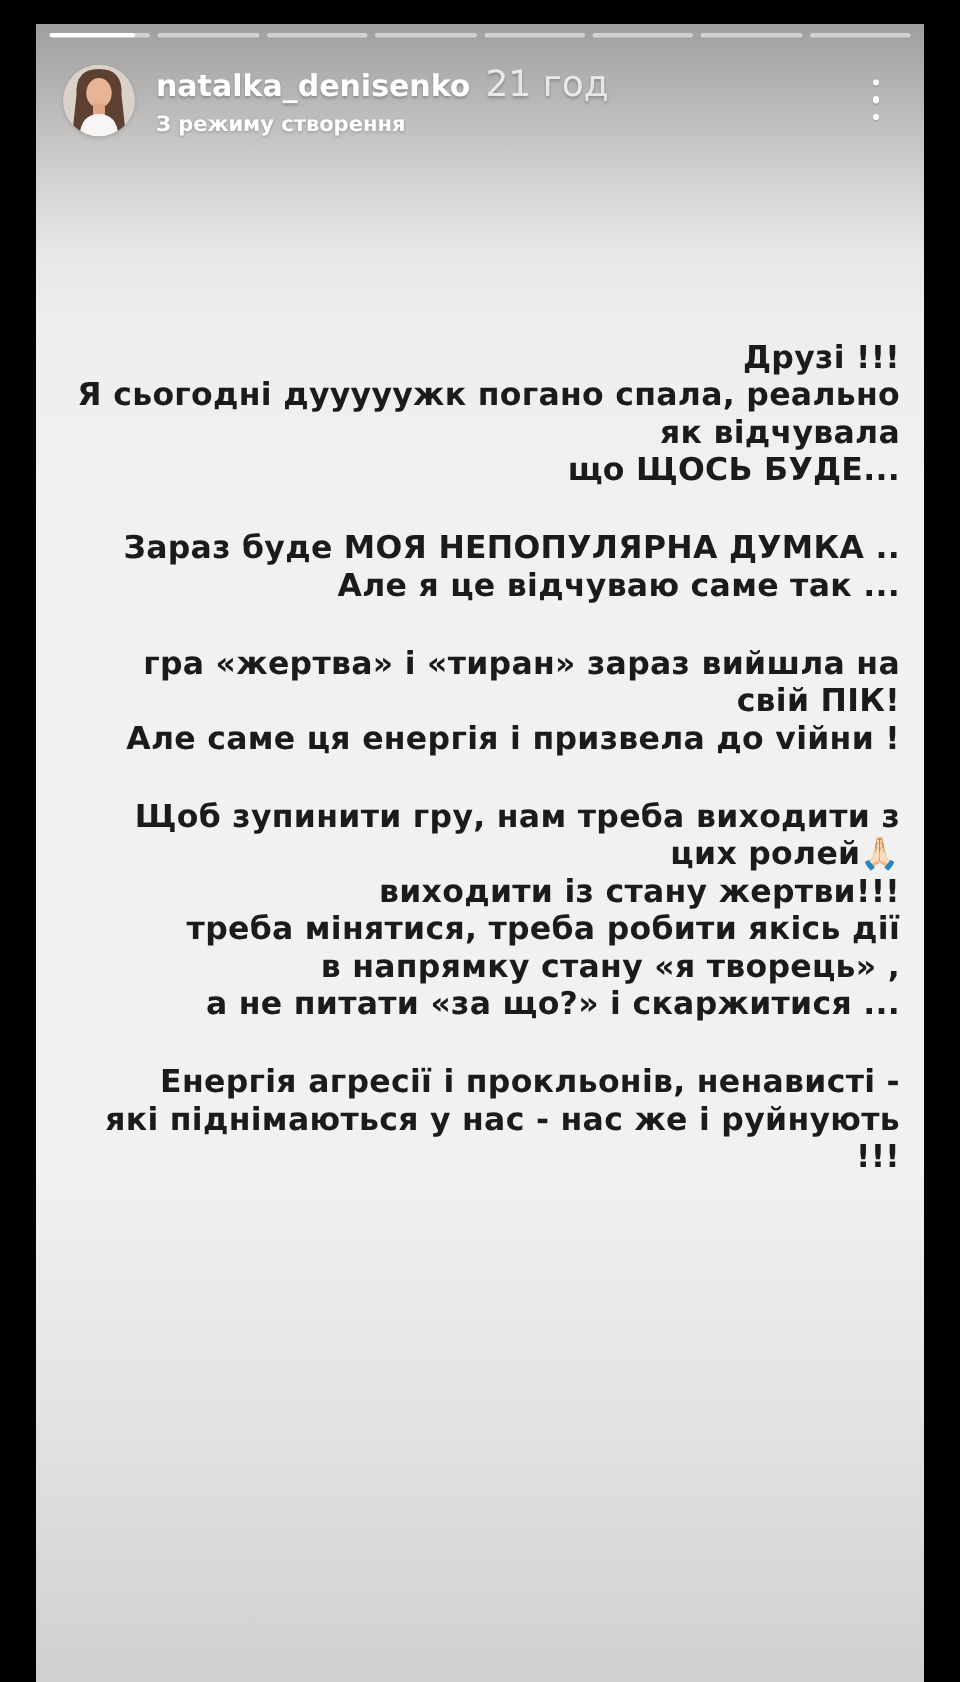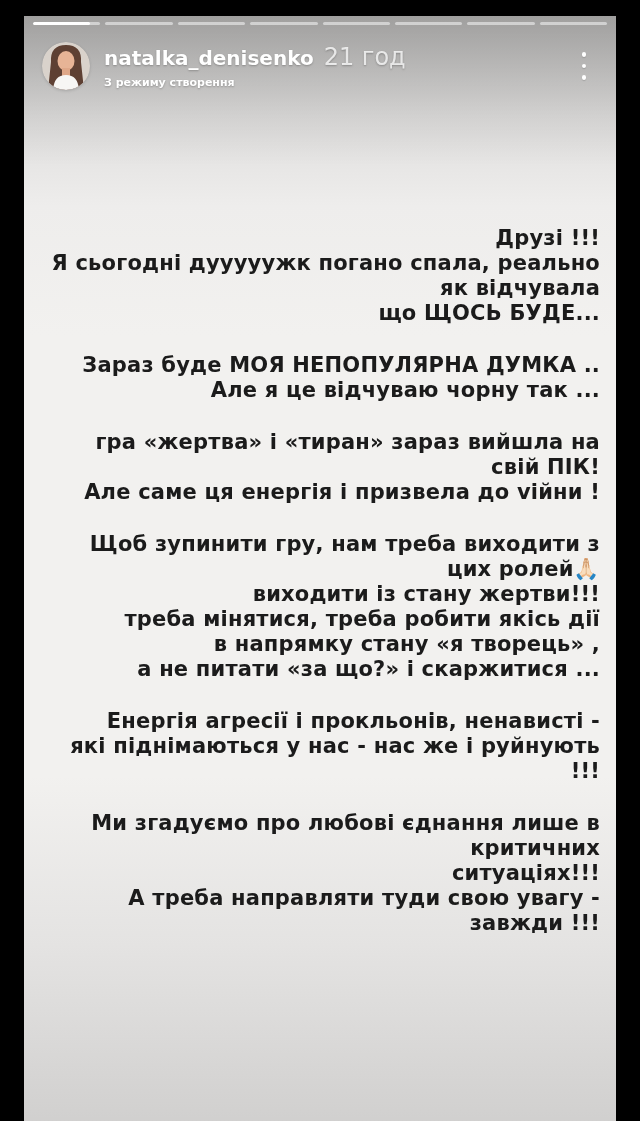--- a/index.html
+++ b/index.html
@@ -59,21 +59,21 @@
   .header-row1 {
     display: flex; align-items: baseline; gap: 10px;
     text-shadow: 0 1px 2px rgba(0,0,0,0.25);
   }
   .username {
     color: #ffffff; font-weight: bold; font-size: 20px; cursor: pointer;
     white-space: nowrap;
   }
   .timestamp { color: rgba(255,255,255,0.78); font-size: 24px; }
   .source-label {
-    margin-top: 5px; color: #ffffff; font-size: 11px; font-weight: 600;
+    margin-top: 5px; color: #ffffff; font-size: 14px; font-weight: 600;
     text-shadow: 0 1px 2px rgba(0,0,0,0.25);
   }
   .kebab {
     width: 36px; height: 44px; display: flex; flex-direction: column;
     align-items: center; justify-content: center; gap: 7px;
     cursor: pointer; flex: 0 0 36px;
   }
   .kebab .dot {
     width: 4.5px; height: 4.5px; border-radius: 50%; background: #ffffff;
     box-shadow: 0 1px 1px rgba(0,0,0,0.15);
@@ -146,28 +146,25 @@
       <span class="dot"></span>
       <span class="dot"></span>
     </div>
   </div>
 
   <div class="content">
     <p>Друзі !!!
 Я сьогодні дууууужк погано спала, реально як відчувала
 що ЩОСЬ БУДЕ...</p>
     <p>Зараз буде МОЯ НЕПОПУЛЯРНА ДУМКА ..
-Але я це відчуваю чорну так ...</p>
+Але я це відчуваю саме так ...</p>
     <p>гра «жертва» і «тиран» зараз вийшла на свій ПІК!
 Але саме ця енергія і призвела до vійни !</p>
     <p>Щоб зупинити гру, нам треба виходити з цих ролей🙏🏻
 виходити із стану жертви!!!
 треба мінятися, треба робити якісь дії
 в напрямку стану «я творець» ,
 а не питати «за що?» і скаржитися ...</p>
     <p>Енергія агресії і прокльонів, ненависті -
 які піднімаються у нас - нас же і руйнують !!!</p>
-    <p>Ми згадуємо про любові єднання лише в критичних
-ситуаціях!!!
-А треба направляти туди свою увагу - завжди !!!</p>
   </div>
 
 </div>
 
 </body></html>

